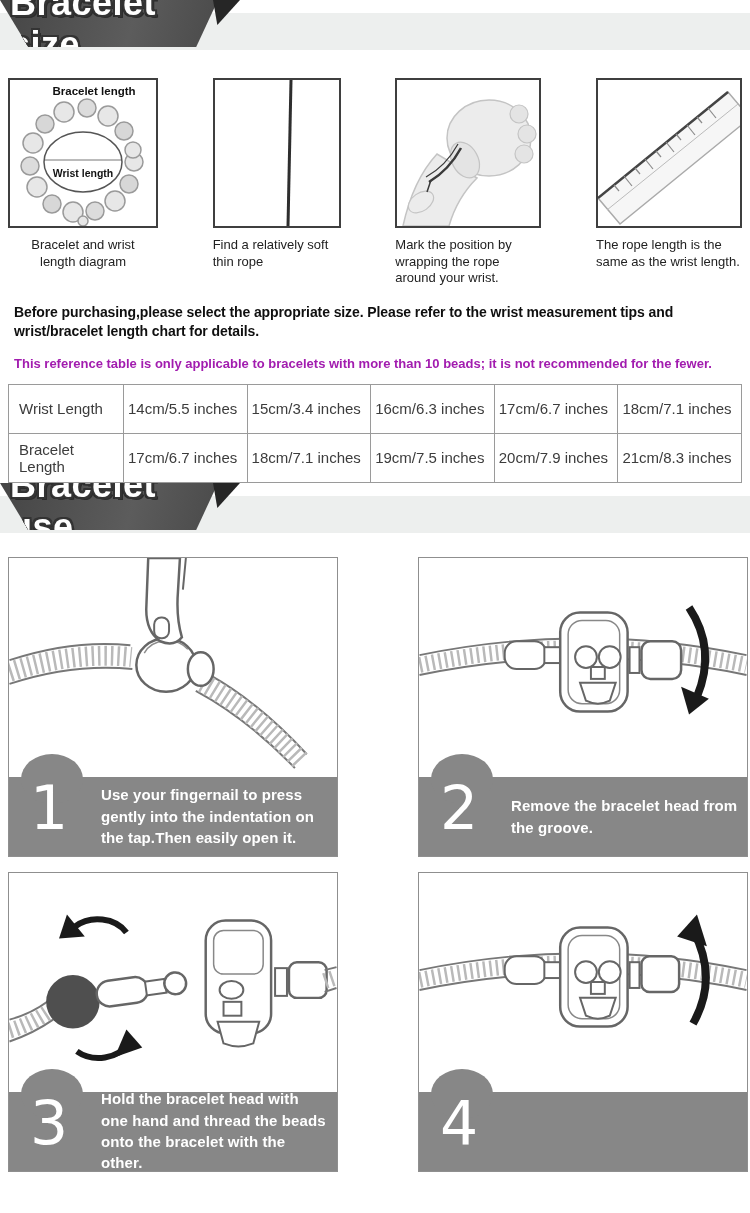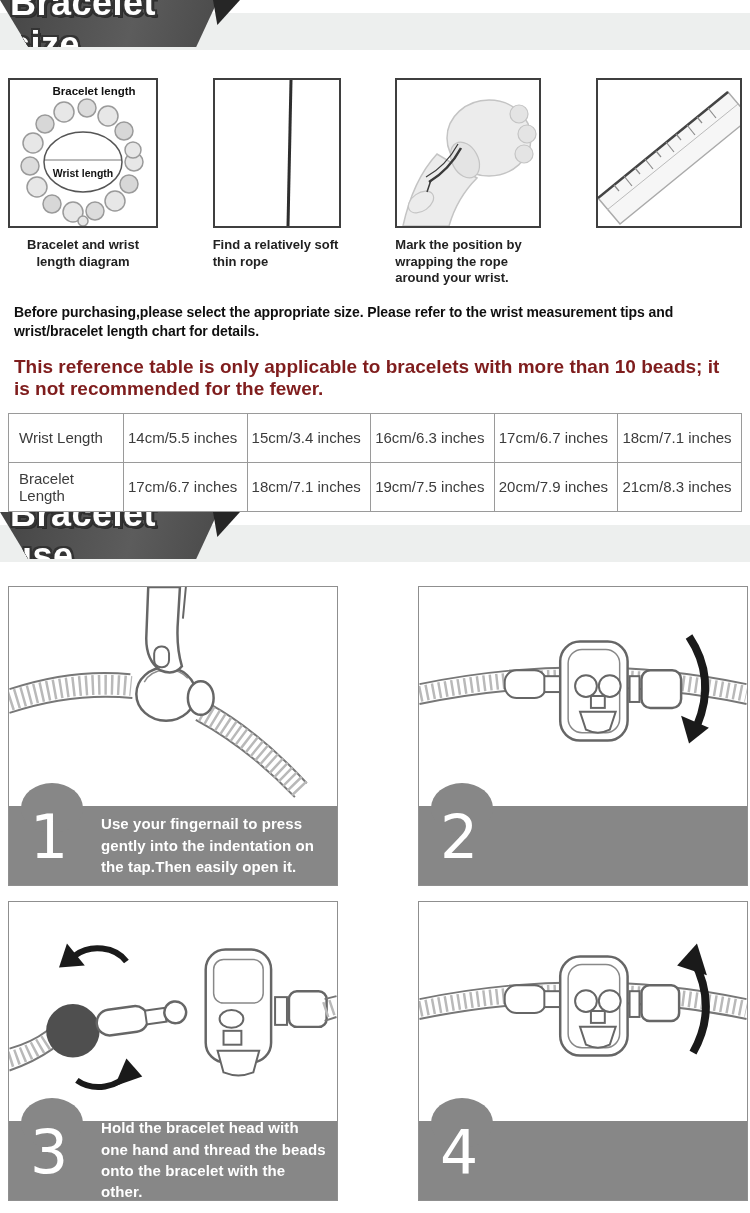--- a/index.html
+++ b/index.html
@@ -26,26 +26,26 @@
     color:#fff; font-weight:700; font-size:36px; letter-spacing:.5px; padding-left:10px;
     text-shadow:2px 0 0 #343434,-2px 0 0 #343434,0 2px 0 #343434,0 -2px 0 #343434,
                 2px 2px 0 #343434,-2px -2px 0 #343434,2px -2px 0 #343434,-2px 2px 0 #2c2c2c,3px 3px 0 #2c2c2c;
   }
 
   
   .steps1 { display:flex; justify-content:space-between; padding:22px 8px 0 8px; }
   .step1 { display:flex; flex-direction:column; }
   .step1 .box { border:2px solid #3f3f3f; background:#fff; height:150px; overflow:hidden; }
   .w150{width:150px} .w158{width:128px} .w146{width:146px}
-  .step1 .cap { margin-top:9px; font-size:13px; font-weight:700; color:#222; line-height:1.28; }
+  .step1 .cap { margin-top:9px; font-size:13px; font-weight:400; color:#222; line-height:1.28; }
   .cap-center { text-align:center; padding:0 4px; }
 
   
   .intro { padding:16px 22px 0 14px; font-size:14px; font-weight:700; color:#0f0f0f; line-height:1.36; letter-spacing:-.1px; }
-  .note  { padding:15px 14px 0 14px; font-size:19px; font-weight:700; color:#7f1d1d; }
+  .note  { padding:15px 14px 0 14px; font-size:13px; font-weight:700; color:#a21caf; }
 
   
   table.size { border-collapse:collapse; margin:13px 8px 0 8px; width:734px; font-size:15px; color:#3c3c3c; }
   table.size td { border:1px solid #9a9a9a; height:49px; text-align:left; padding:0 4px; }
   table.size td.lbl { text-align:left; padding-left:10px; width:115px; }
 
   .banner2 { }
 
   
   .use-grid { display:grid; grid-template-columns:330px 330px; column-gap:80px; row-gap:15px; padding:18px 0 0 8px; }
@@ -153,20 +153,21 @@
             <line x1="47" y1="79" x2="55" y2="89"></line>
           <line x1="58" y1="71" x2="63" y2="77"></line>
             <line x1="68" y1="62" x2="76" y2="72"></line>
           <line x1="78" y1="54" x2="83" y2="60"></line>
             <line x1="89" y1="45" x2="97" y2="55"></line>
           <line x1="99" y1="37" x2="104" y2="43"></line>
             <line x1="110" y1="28" x2="118" y2="38"></line>
         </g>
       </svg>
     </div>
+    <div class="cap">The rope length is the same as the wrist length.</div>
   </div>
 
 </div>
 
 <div class="intro">Before purchasing,please select the appropriate size. Please refer to the wrist measurement tips and wrist/bracelet length chart for details.</div>
 <div class="note">This reference table is only applicable to bracelets with more than 10 beads; it is not recommended for the fewer.</div>
 
 <table class="size">
   <tbody>
       <tr>
@@ -234,20 +235,21 @@
       <rect x="173" y="110" width="14" height="12" class="ln"></rect>
       <path class="ln" d="M162,126 L198,126 L192,144 Q180,150 168,144 Z"></path>
       <rect x="212" y="90" width="10" height="26" class="ln"></rect>
       <rect x="224" y="84" width="40" height="38" rx="9" class="ln2"></rect>
       <path class="arrow" stroke-width="8" d="M272,50 Q300,92 280,140"></path>
       <polygon points="264,130 292,142 272,158" fill="#1a1a1a"></polygon>
     </svg>
     <div class="bar">
       <div class="bump"></div>
       <div class="num">2</div>
+      <div class="txt">Remove the bracelet head from the groove.</div>
     </div>
   </div>
 
   <div class="use-panel">
     <svg class="art" viewBox="0 0 330 222">
       <path class="ropeEdge" d="M0,148 Q22,142 38,130"></path>
       <path class="ropeEdge" d="M0,170 Q24,162 44,148"></path>
       <path class="ropeHatch" stroke-width="16" d="M0,159 Q23,152 41,139"></path>
       <circle cx="64" cy="130" r="27" fill="#4f4f4f"></circle>
       <g transform="rotate(-8 120 120)">

